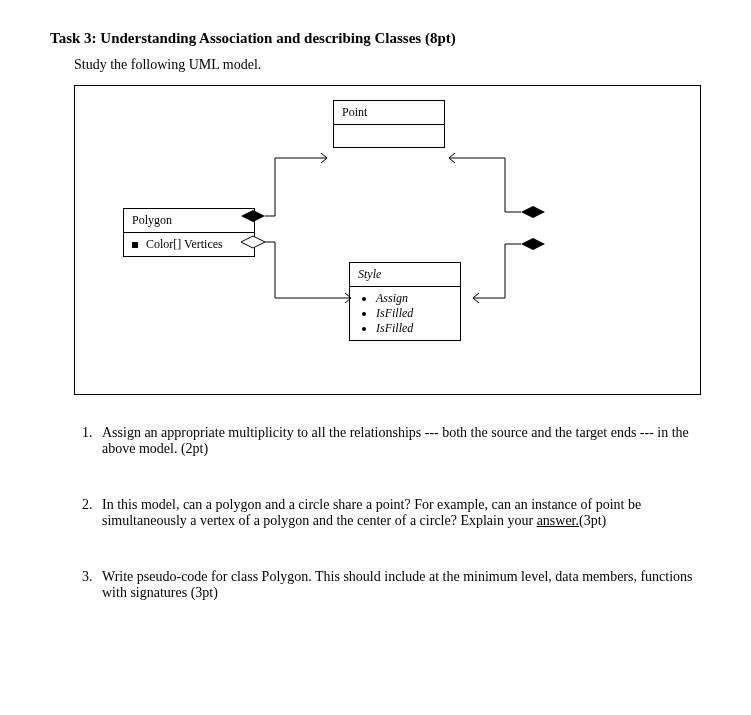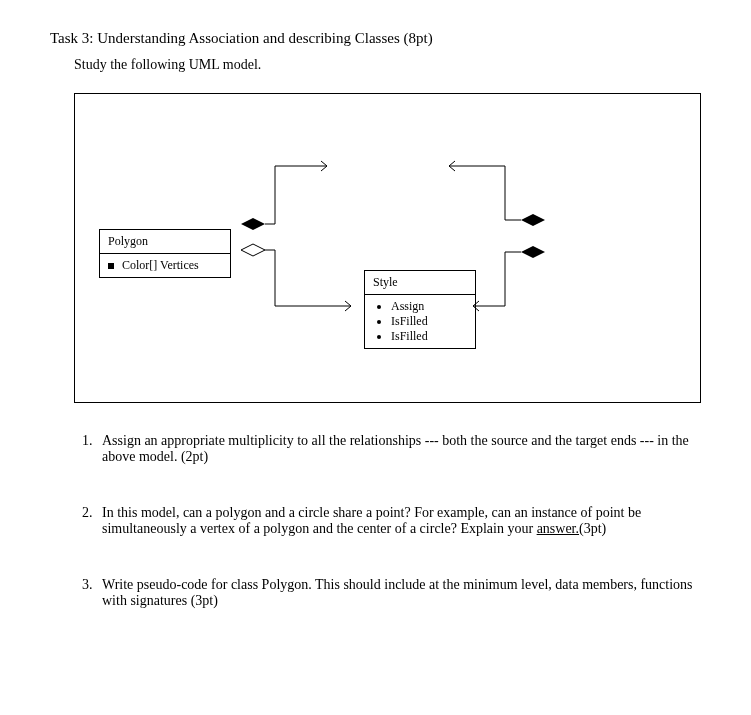--- a/index.html
+++ b/index.html
@@ -6,27 +6,27 @@
     margin: 0;
     padding: 30px 50px;
     font-family: "Times New Roman", Times, serif;
     font-size: 14px;
     background: #fff;
     color: #000;
     width: 751px;
     box-sizing: border-box;
   }
   .title {
-    font-weight: normal;
+    font-weight: bold;
     font-size: 15px;
     margin-bottom: 10px;
   }
   .subtitle {
     font-size: 14px;
-    margin-bottom: 20px;
+    margin-bottom: 12px;
     margin-left: 24px;
   }
   .diagram-box {
     border: 1px solid #000;
     margin: 0 0 30px 24px;
     height: 310px;
     position: relative;
     box-sizing: border-box;
   }
   .uml-class {
@@ -66,33 +66,37 @@
   .underline { text-decoration: underline; text-align: right; }
 </style>
 </head>
 <body>
 
 <div class="title">Task 3:  Understanding Association and describing Classes (8pt)</div>
 <div class="subtitle">Study the following UML model.</div>
 
 <div class="diagram-box">
 
+  <div class="uml-class" style="left:258px; top:14px; width:110px;">
+    <div class="uml-name">Point</div>
+    <div class="uml-body"></div>
+  </div>
 
-  <div class="uml-class" style="left:24px; top:122px; width:130px;margin-top:13px;">
+  <div class="uml-class" style="left:48px; top:122px; width:130px;">
     <div class="uml-name">Polygon</div>
     <div class="uml-body">
       <div class="attr-line">
           <span class="attr-bullet"></span>
           <span>Color[] Vertices</span>
         </div>
     </div>
   </div>
 
 
-  <div class="uml-class" style="left:289px; top:176px; width:110px;">
+  <div class="uml-class" style="left:274px; top:176px; width:110px;font-style:italic;">
     <div class="uml-name">Style</div>
     <div class="uml-body">
       <ul>
         <li>Assign</li>
         <li>IsFilled</li>
         <li>IsFilled</li>
       </ul>
     </div>
   </div>
 

